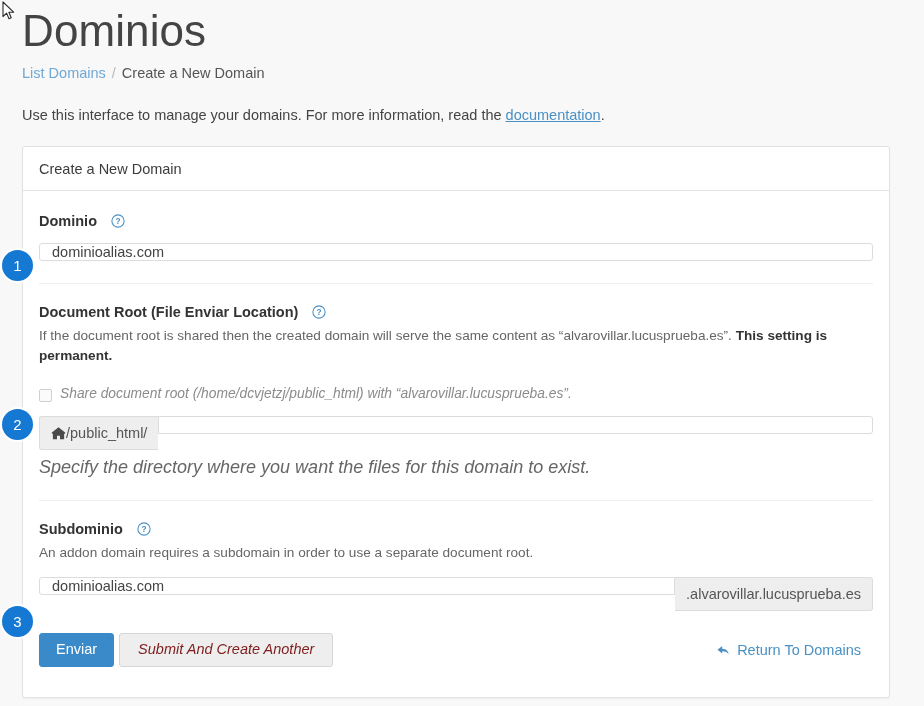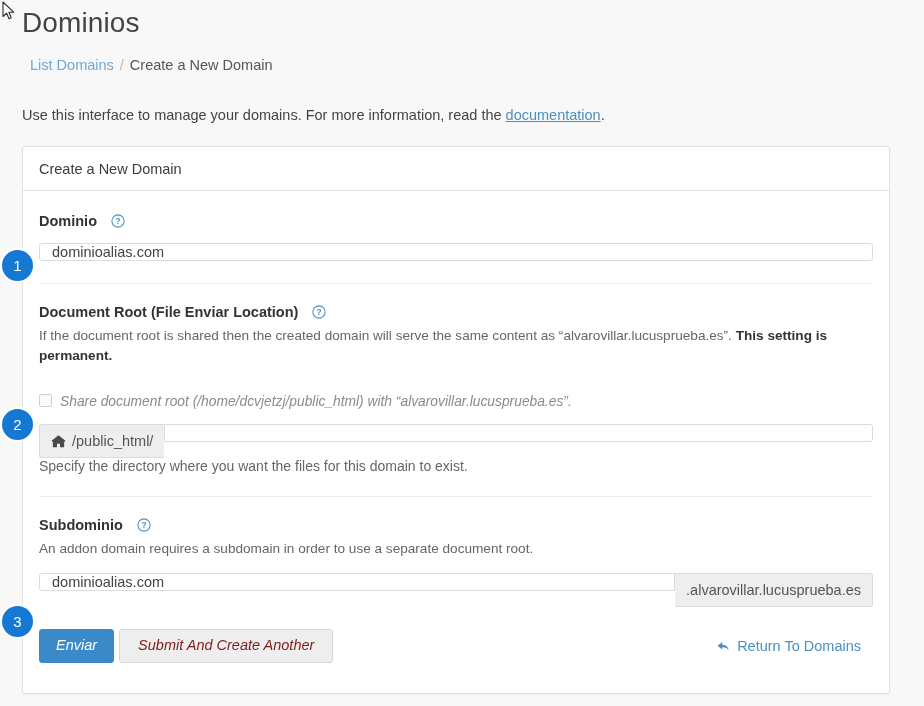--- a/index.html
+++ b/index.html
@@ -15,30 +15,30 @@
     color: #333333;
     overflow: hidden;
     position: relative;
   }
 
   
   .page-head {
     padding: 0 0 0 22px;
   }
   .page-title {
-    font-size: 28px;
+    font-size: 44px;
     font-weight: 300;
     color: #444444;
     line-height: 1;
     margin: 0;
     padding-top: 9px;
     letter-spacing: .1px;
   }
   .breadcrumb {
-    margin: 8px;
+    margin: 0;
     padding: 13px 0 0 0;
     font-size: 14.5px;
     color: #777777;
     line-height: 1;
     display: flex;
     align-items: center;
   }
   .breadcrumb a {
     color: #6fa8d6;
     text-decoration: none;
@@ -124,23 +124,23 @@
     border: 1px solid #dcdcdc;
     border-radius: 3px;
     outline: none;
   }
 
   .input-row { margin-top: 12px; }
 
   
   .check-line {
     display: flex;
-    align-items: flex-start;
+    align-items: flex-end;
     gap: 8px;
-    margin-top: 28px;
+    margin-top: 20px;
   }
   .fake-check {
     width: 13px;
     height: 13px;
     border: 1px solid #cfcfcf;
     background: #fbfbfb;
     border-radius: 2px;
     box-sizing: border-box;
     flex: 0 0 auto;
   }
@@ -153,21 +153,20 @@
 
   
   .input-group {
     display: flex;
     margin-top: 14px;
     width: 100%;
   }
   .input-group-addon {
     display: flex;
     align-items: center;
-    gap: 6px;
     padding: 6px 11px;
     background: #eeeeee;
     border: 1px solid #dcdcdc;
     border-right: none;
     border-radius: 3px 0 0 3px;
     font-size: 14.5px;
     color: #555555;
     white-space: nowrap;
     height: 34px;
     box-sizing: border-box;
@@ -181,23 +180,24 @@
     border-radius: 0 3px 3px 0;
     flex: 1 1 auto;
     min-width: 0;
   }
   .input-group .txt-input.left-round {
     border-radius: 3px 0 0 3px;
   }
   .home-icon { display: block; width: 15px; height: 15px; }
 
   .helper-under {
-    font-size: 14px;
+    font-size: 18px;
     color: #666666;
-    margin-top: 0;
+    margin-top: 7px;
+    font-style: italic;
   }
 
   hr.sep-rule {
     border: none;
     border-top: 1px solid #eeeeee;
     margin: 22px 0 20px 0;
   }
 
   
   .action-row {
@@ -212,21 +212,20 @@
     font-size: 14.5px;
     padding: 7px 16px 8px 16px;
     border-radius: 3px;
     cursor: pointer;
     line-height: 1.15;
   }
   .btn-primary {
     background: #3a8ac9;
     border: 1px solid #3a8ac9;
     color: #ffffff;
-    font-style: italic;
   }
   .btn-default {
     background: #eeeeee;
     border: 1px solid #d6d6d6;
     color: #7f1d1d;
     margin-left: 5px;
     padding-left: 18px;
     padding-right: 18px;
     font-style: italic;
   }

